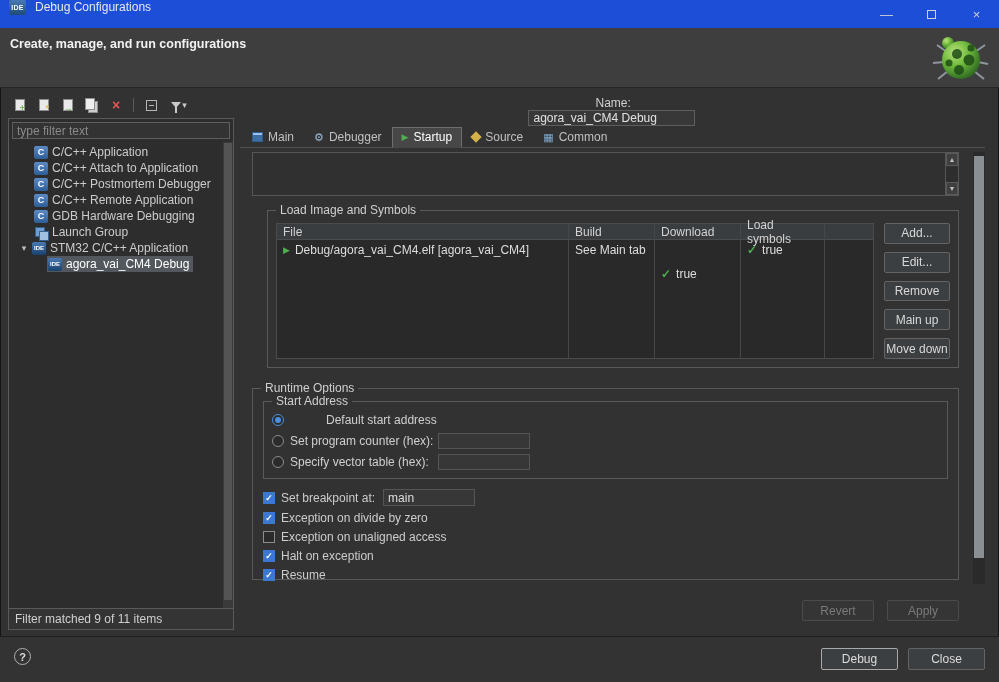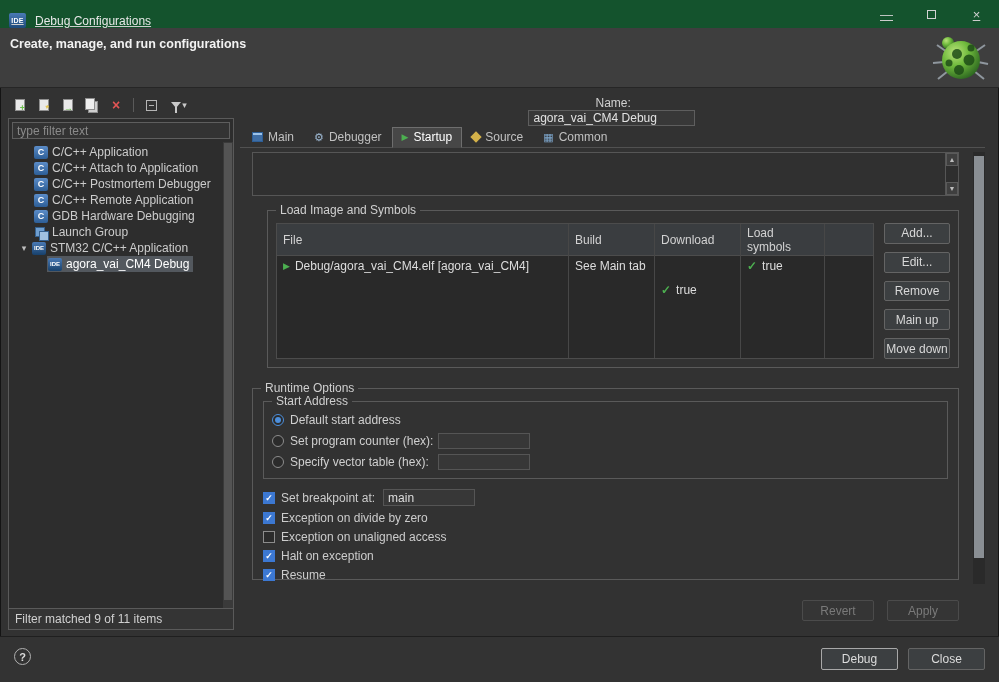--- a/index.html
+++ b/index.html
@@ -6,21 +6,21 @@
   html,body { width:999px; height:682px; }
   body {
     position:relative; overflow:hidden;
     background:#323232; color:#cccccc;
     font-family:"Liberation Sans", sans-serif; font-size:12px;
     box-shadow: inset 0 0 0 1px #141414;
   }
 
   
   .titlebar { position:absolute; left:0; top:0; width:100%; height:28px;
-    background:#14532d; display:flex; align-items:flex-end;text-decoration:underline; }
+    background:#1d4ed8; display:flex; align-items:flex-start; }
   .app-badge { width:17px; height:15px; margin-left:9px; border-radius:2px;
     background:linear-gradient(#4a7ab5,#1d4a7a); color:#fff; font-size:7px; font-weight:bold;
     display:flex; align-items:center; justify-content:center; letter-spacing:.2px; }
   .tb-title { margin-left:9px; color:#e8e8e8; }
   .tb-controls { margin-left:auto; display:flex; height:100%; }
   .tb-btn { width:45px; height:100%; display:flex; align-items:center; justify-content:center;
     color:#d2d2d2; font-size:13px; }
   .max-box { width:9px; height:9px; border:1px solid #d2d2d2; }
 
   
@@ -107,33 +107,33 @@
   .load-fs { left:12px; right:26px; top:60px; height:158px;margin-left:15px; }
   .load-inner { position:absolute; left:8px; right:8px; top:12px; bottom:8px; display:flex; }
   .lt { flex:1; display:flex; border:1px solid #4c4c4c; background:#292929; }
   .lt-col { display:flex; flex-direction:column; border-right:1px solid #474747; }
   .lt-col:last-child { border-right:none; }
   .lt-col.c-file { flex:1; }
   .lt-col.c-build { width:86px; }
   .lt-col.c-dl { width:86px;gap:24px; }
   .lt-col.c-ls { width:84px; }
   .lt-col.c-x { width:48px; }
-  .th { height:32px; background:#3a3d40; border-bottom:1px solid #4c4c4c;
+  .th { height:16px; background:#3a3d40; border-bottom:1px solid #4c4c4c;
     display:flex; align-items:center; padding:0 6px; color:#d2d2d2; }
   .td { height:20px; display:flex; align-items:center; padding:0 6px; gap:5px; color:#dddddd; white-space:nowrap; overflow:hidden; }
   .glyph-play { color:#4caf50; font-size:9px; }
   .glyph-check { color:#4caf50; font-weight:bold; font-size:12px; }
   .btn-col { width:66px; margin-left:10px; display:flex; flex-direction:column; gap:8px; }
   .btn { height:21px; background:#3c3f41; border:1px solid #646464; border-radius:2px; color:#d8d8d8;
     display:flex; align-items:center; justify-content:center; }
 
   .runtime-fs { left:12px; right:26px; top:238px; bottom:4px; }
   .start-fs { position:absolute; left:10px; right:10px; top:12px; height:78px; border:1px solid #5a5a5a; }
   .opt-row { display:flex; align-items:center; height:21px; padding-left:8px; }
-  .opt-row:first-of-type { margin-top:7px; }
+  .opt-row:first-of-type { margin-top:7px;gap:36px; }
   .radio { width:12px; height:12px; border-radius:50%; border:1px solid #8c8c8c; background:#2b2b2b;
     margin-right:6px; position:relative; flex:none; }
   .radio.checked { border-color:#4c8fdc; }
   .radio.checked::after { content:""; position:absolute; left:2px; top:2px; width:6px; height:6px;
     border-radius:50%; background:#4c8fdc; }
   .opt-label { width:148px; color:#cfcfcf; }
   .hex-input { width:92px; height:16px; background:#373737; border:1px solid #555555; outline:none; }
 
   .cb-rows { position:absolute; left:0; right:0; top:98px; }
   .cb-row { display:flex; align-items:center; height:19px; margin-left:10px; }

